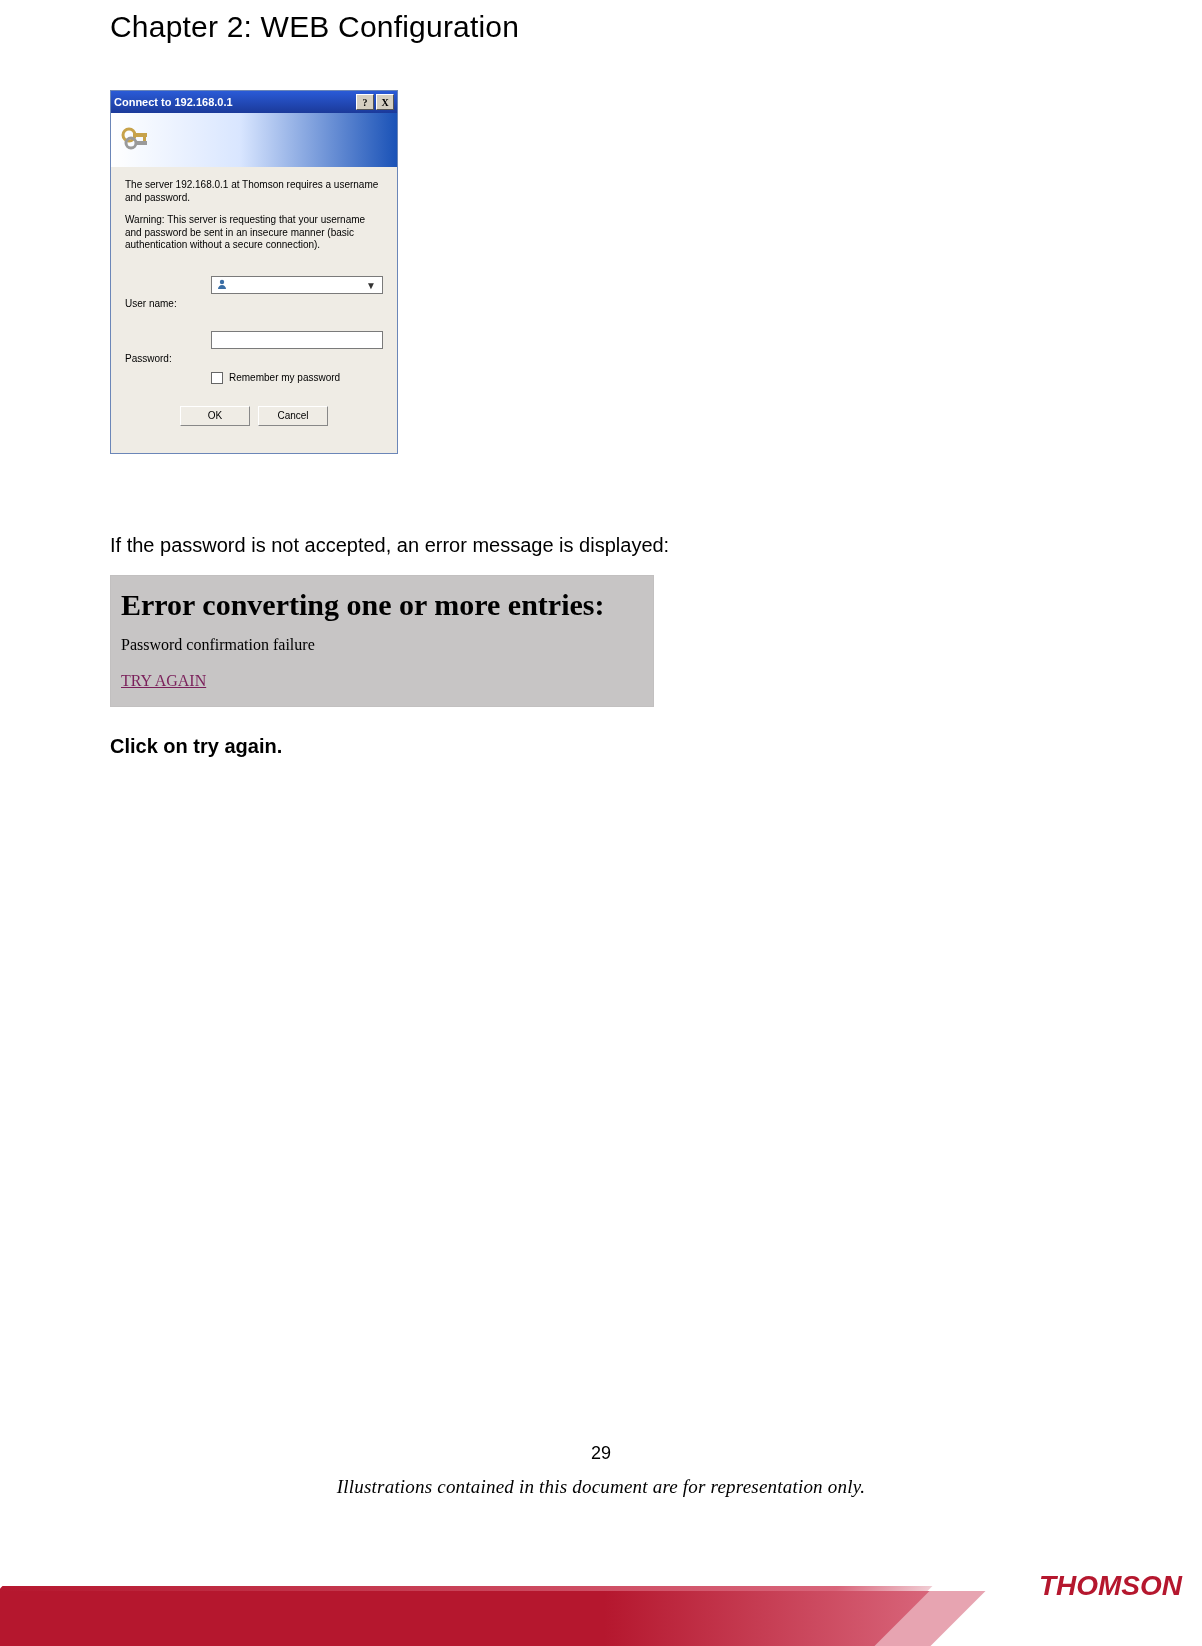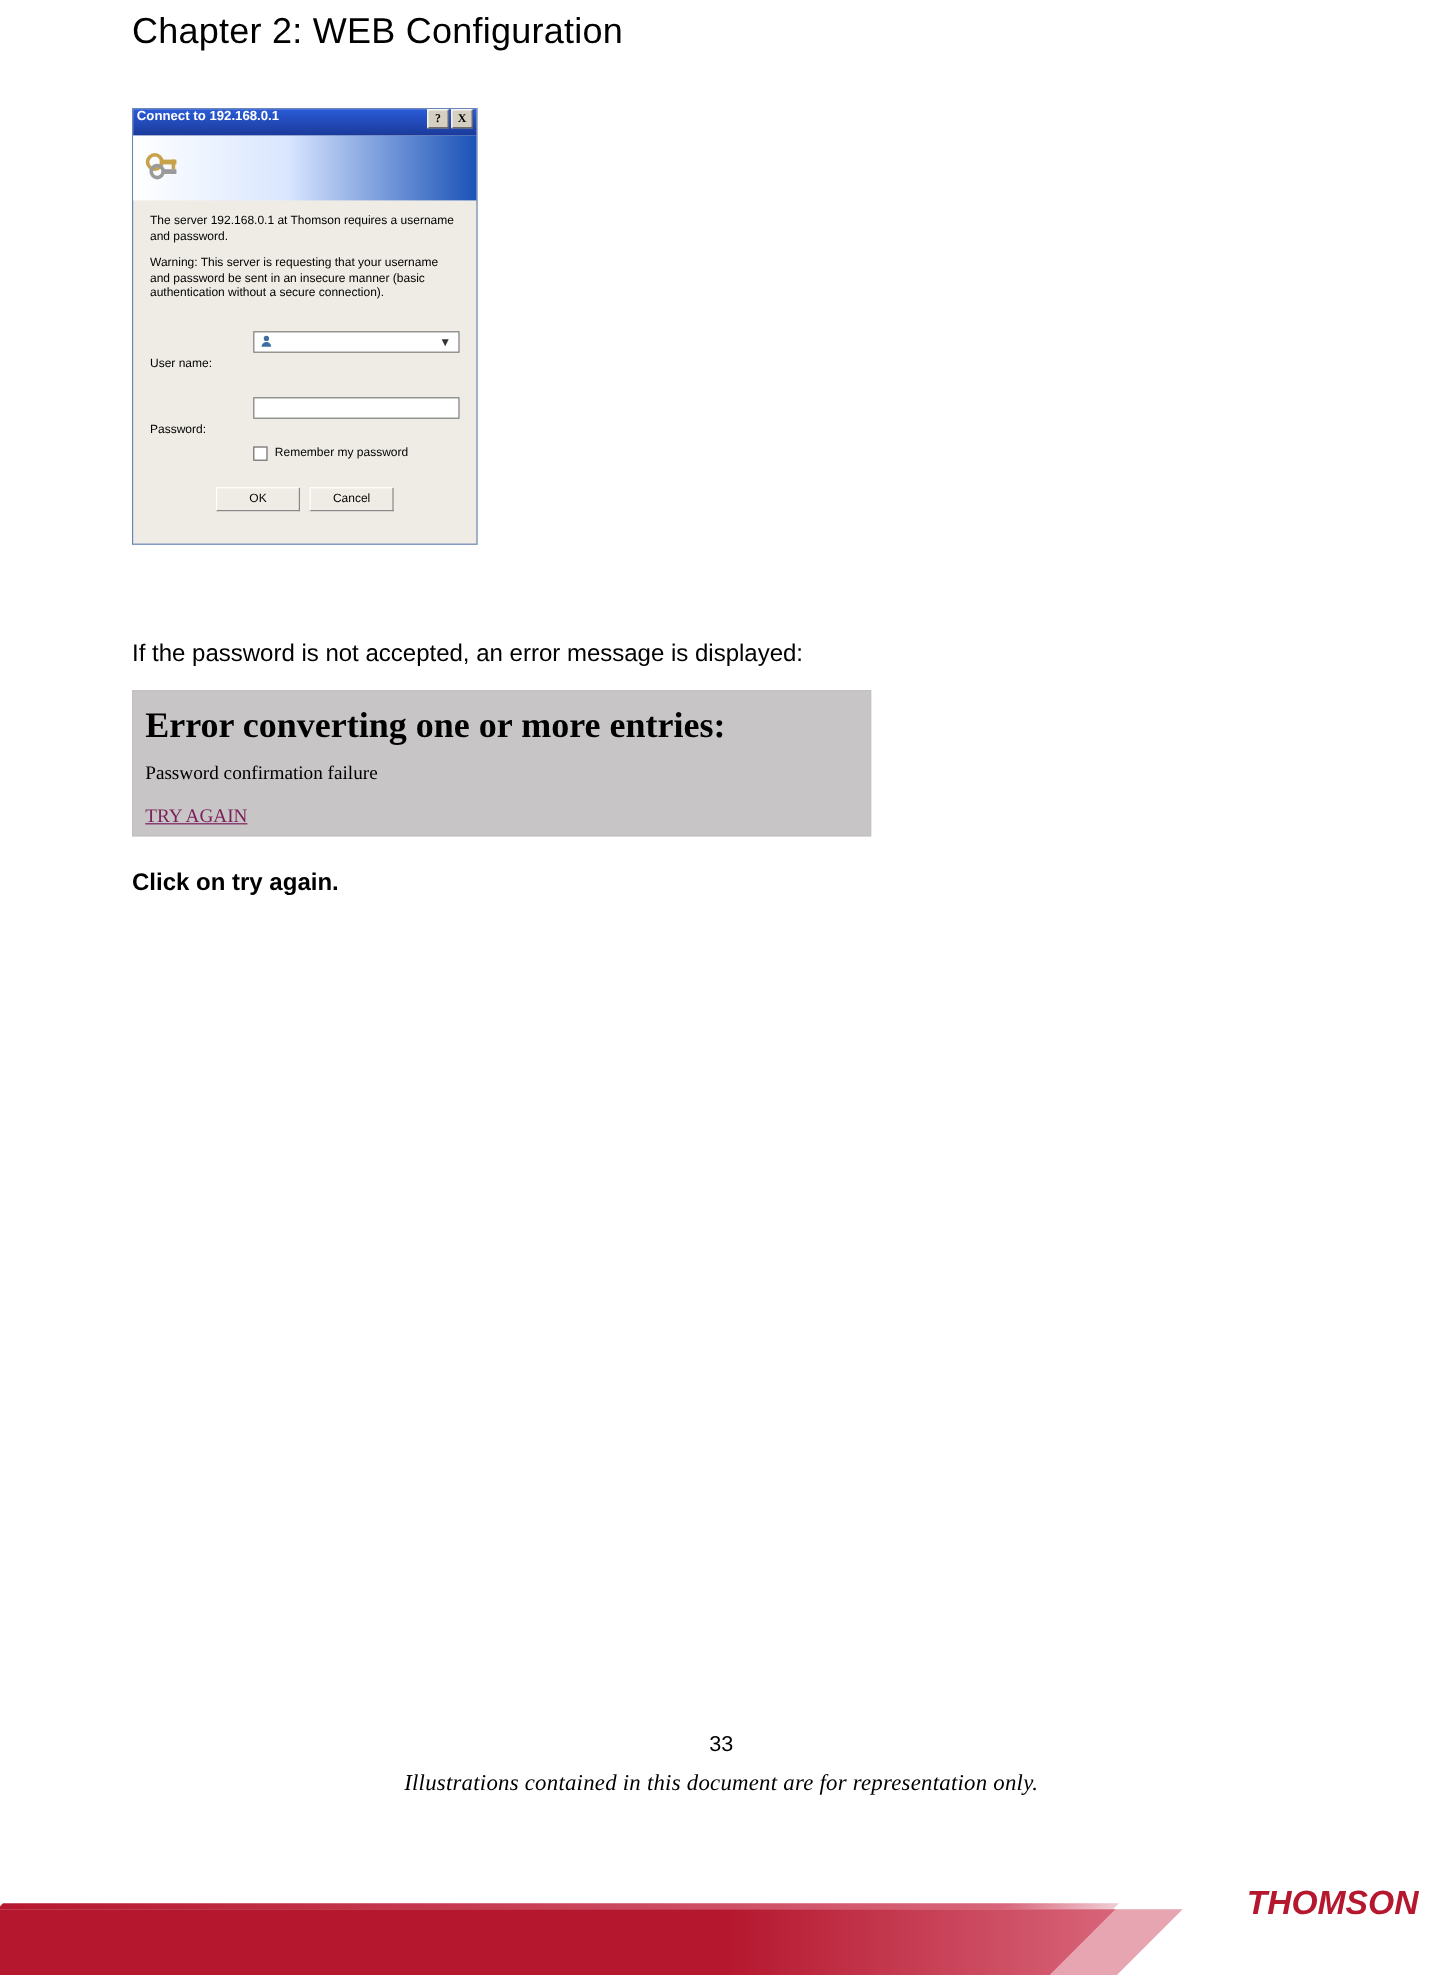--- a/index.html
+++ b/index.html
@@ -5,40 +5,40 @@
   * { box-sizing: border-box; margin: 0; padding: 0; }
   html, body { width: 1202px; height: 1646px; background: #fff; font-family: "Trebuchet MS", "Lucida Sans", Verdana, sans-serif; color: #000; }
   .page { width: 100%; height: 100%; position: relative; }
 
   .content { position: absolute; left: 110px; top: 10px; width: 985px; }
 
   .chapter-title { font-size: 30px; font-weight: 400; letter-spacing: .2px; margin-bottom: 46px; }
 
   
   .login-dialog { width: 288px; background:#efece5; border:1px solid #6b86b8; font-family: Tahoma, Verdana, sans-serif; font-size: 10px; color:#000; margin-bottom: 80px; }
-  .titlebar { height: 22px; background: linear-gradient(#2a5bd7,#1b3a9a); color:#fff; display:flex; align-items:flex-start; justify-content:space-between; padding:0 3px; font-size:11px; font-weight:bold; }
+  .titlebar { height: 22px; background: linear-gradient(#2a5bd7,#1b3a9a); color:#fff; display:flex; align-items:center; justify-content:space-between; padding:0 3px; font-size:11px; font-weight:bold; }
   .titlebar .tb-right { display:flex; gap:2px; }
   .win-btn { width:18px; height:16px; background:#d5cfc1; border:1px solid #fff; border-right-color:#555; border-bottom-color:#555; color:#000; font-family: Tahoma; font-size:10px; font-weight:bold; display:flex; align-items:center; justify-content:center; cursor:default; }
   .banner { height:54px; background:linear-gradient(90deg,#ffffff 0%,#d9e6ff 45%,#1a52b7 100%); display:flex; align-items:center; padding-left:6px; position:relative; }
   .keys-icon svg { width:36px; height:36px; }
   .body { padding:12px 14px 27px; }
   .body p { margin-bottom:10px; line-height:1.25; }
   .form-row { display:flex; align-items:center; margin-bottom:8px; }
   .form-row .lbl { width:86px;margin-top:36px; }
   .txt { flex:1; height:18px; border:1px solid #7a7a7a; background:#fff; font-size:10px; padding:0 4px; display:flex; align-items:center; }
   .txt .drop { margin-left:auto; width:14px; text-align:center; color:#333; }
   .chk-row { display:flex; align-items:center; gap:6px; margin-left:86px; margin-top:2px; }
   .chk { width:12px; height:12px; border:1px solid #666; background:#fff; }
   .btn-row { display:flex; gap:8px; justify-content:center; margin-top:22px; }
   .dlg-btn { width:70px; height:20px; background:#efece5; border:1px solid #888; border-top-color:#fff; border-left-color:#fff; font-size:10px; display:flex; align-items:center; justify-content:center; cursor:default; }
 
   .para { font-size:20px; margin-bottom:18px; }
 
   
-  .err-box { width:616px; background:#c7c5c5; border:1px solid #c2c0c0; padding:12px 10px 6px; margin-bottom:28px; font-family: Georgia, "Times New Roman", serif; }
+  .err-box { width:544px; background:#c7c5c5; border:1px solid #c2c0c0; padding:12px 10px 16px; margin-bottom:28px; font-family: Georgia, "Times New Roman", serif; }
   .err-title { font-size:30px; font-weight:bold; margin-bottom:14px; }
   .err-sub { font-size:16px; margin-bottom:18px; }
   .err-link { font-size:16px; color:#7a1f5a; text-decoration:underline; font-family: Georgia, serif; }
 
   .para2 { font-size:20px;font-weight:bold; }
 
   
   .page-num { position:absolute; left:0; width:100%; text-align:center; bottom:182px; font-size:18px; }
   .disclaimer { position:absolute; left:0; width:100%; text-align:center; bottom:148px; font-size:19px; font-style:italic; font-family: "Times New Roman", Georgia, serif; letter-spacing:.2px; }
 
@@ -109,21 +109,21 @@
 
     <div class="err-box">
       <div class="err-title">Error converting one or more entries:</div>
       <div class="err-sub">Password confirmation failure</div>
       <a class="err-link">TRY AGAIN</a>
     </div>
 
     <p class="para2">Click on try again.</p>
   </div>
 
-  <div class="page-num">33</div>
+  <div class="page-num">29</div>
   <div class="disclaimer">Illustrations contained in this document are for representation only.</div>
 
   <div class="footer-bar">
     <div class="stripe1"></div>
     <div class="stripe2"></div>
     <div class="brand">THOMSON</div>
   </div>
 </div>
 
 </body></html>

